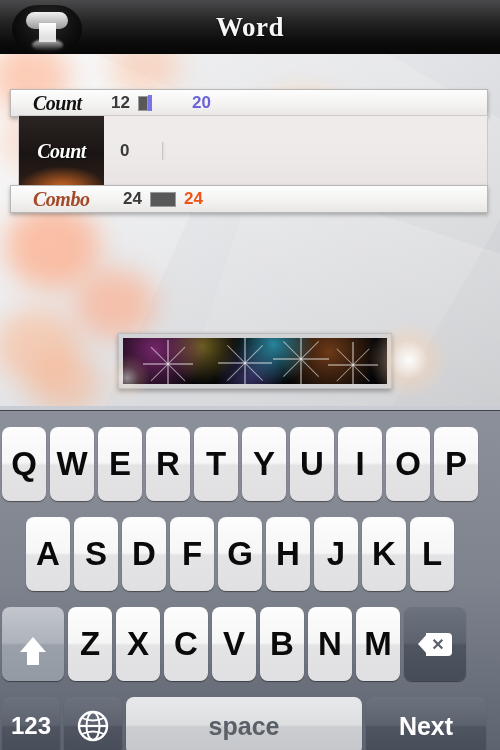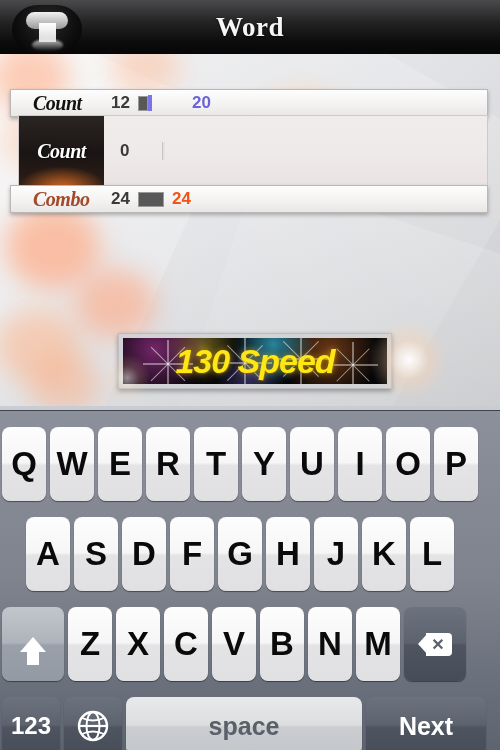--- a/index.html
+++ b/index.html
@@ -71,21 +71,21 @@
   
   .stats { position: absolute; left: 0; top: 0; width: 500px; }
   .panel-count, .panel-combo {
     position: absolute; left: 10px; width: 478px; height: 28px;
     background: linear-gradient(to bottom, #fdfdfd 0%, #f4f3f2 55%, #e9e7e6 100%);
     border: 1px solid #b9b8b7;
     box-shadow: 0 2px 4px rgba(0,0,0,.28);
     display: flex; align-items: center;
   }
   .panel-count { top: 35px; }
-  .panel-combo { top: 131px; }
+  .panel-combo { top: 131px; gap: 12px; }
   .panel-speed {
     position: absolute; left: 18px; top: 61px; width: 470px; height: 72px;
     background: linear-gradient(to bottom, #f0ecec 0%, #efeaea 50%, #e9e3e3 100%);
     border: 1px solid #cfc9c9;
     display: flex; align-items: stretch;
   }
   .speed-label-box {
     width: 85px; flex: none; position: relative; overflow: hidden;
     background: linear-gradient(to bottom, #2a2422 0%, #1a1514 55%, #2e1d16 100%);
     display: flex; align-items: center; justify-content: center;
@@ -337,21 +337,20 @@
             <i class="v"></i>
             <i class="d1"></i>
             <i class="d2"></i>
           </div>
         <div class="sparkle" style="left:205px;top:4px;width:50px;height:46px;">
             <i class="h"></i>
             <i class="v"></i>
             <i class="d1"></i>
             <i class="d2"></i>
           </div>
-        <div class="banner-text">130 Speed</div>
       </div>
       <div class="flare" style="left:250px;top:-14px;width:80px;height:80px;"></div>
       <div class="flare" style="left:-16px;top:20px;width:48px;height:48px;opacity:.55;"></div>
     </div>
   </div>
 
   <div class="keyboard">
     <div class="krow krow1">
         <div class="key">Q</div>
         <div class="key">W</div>

